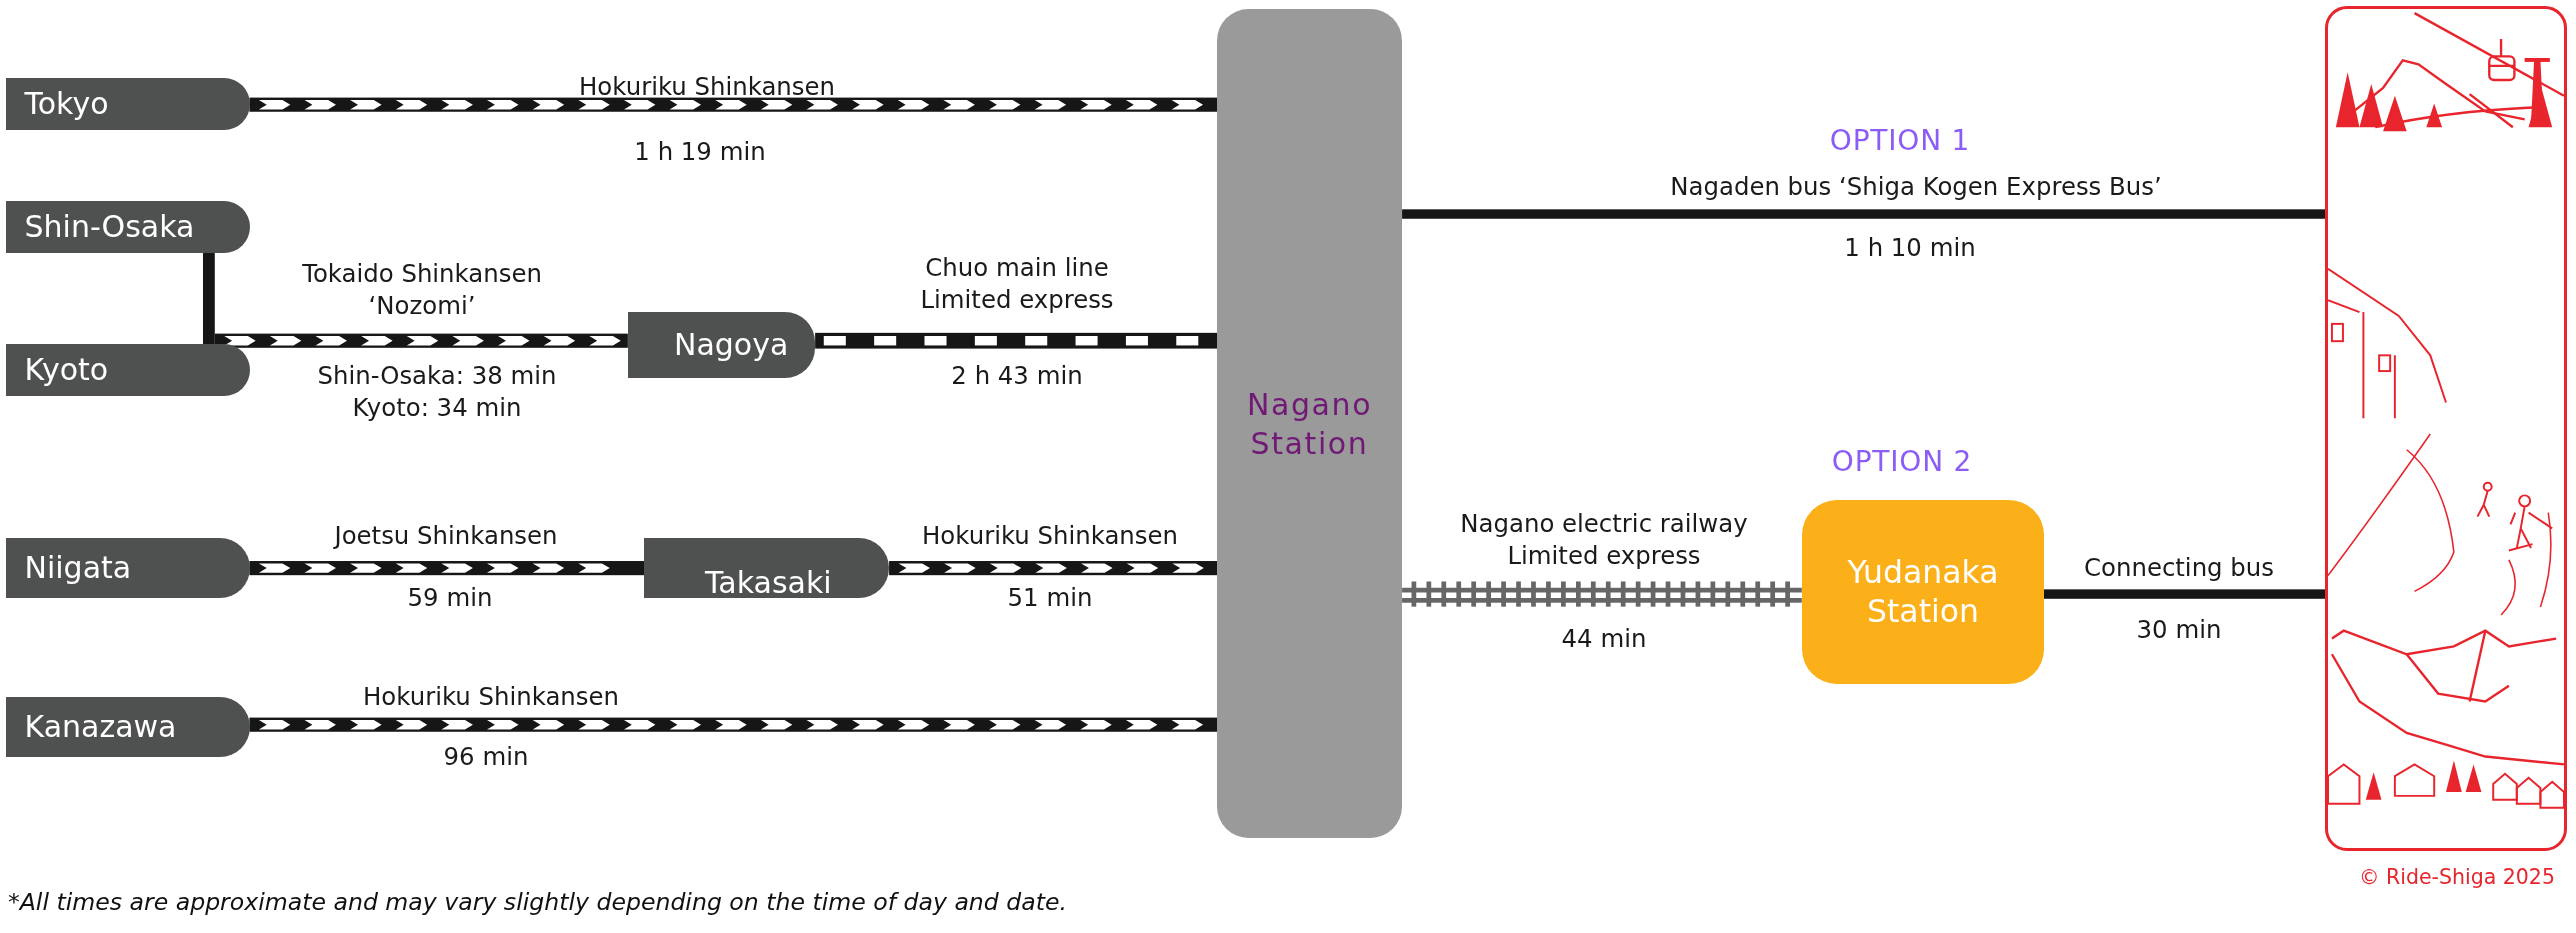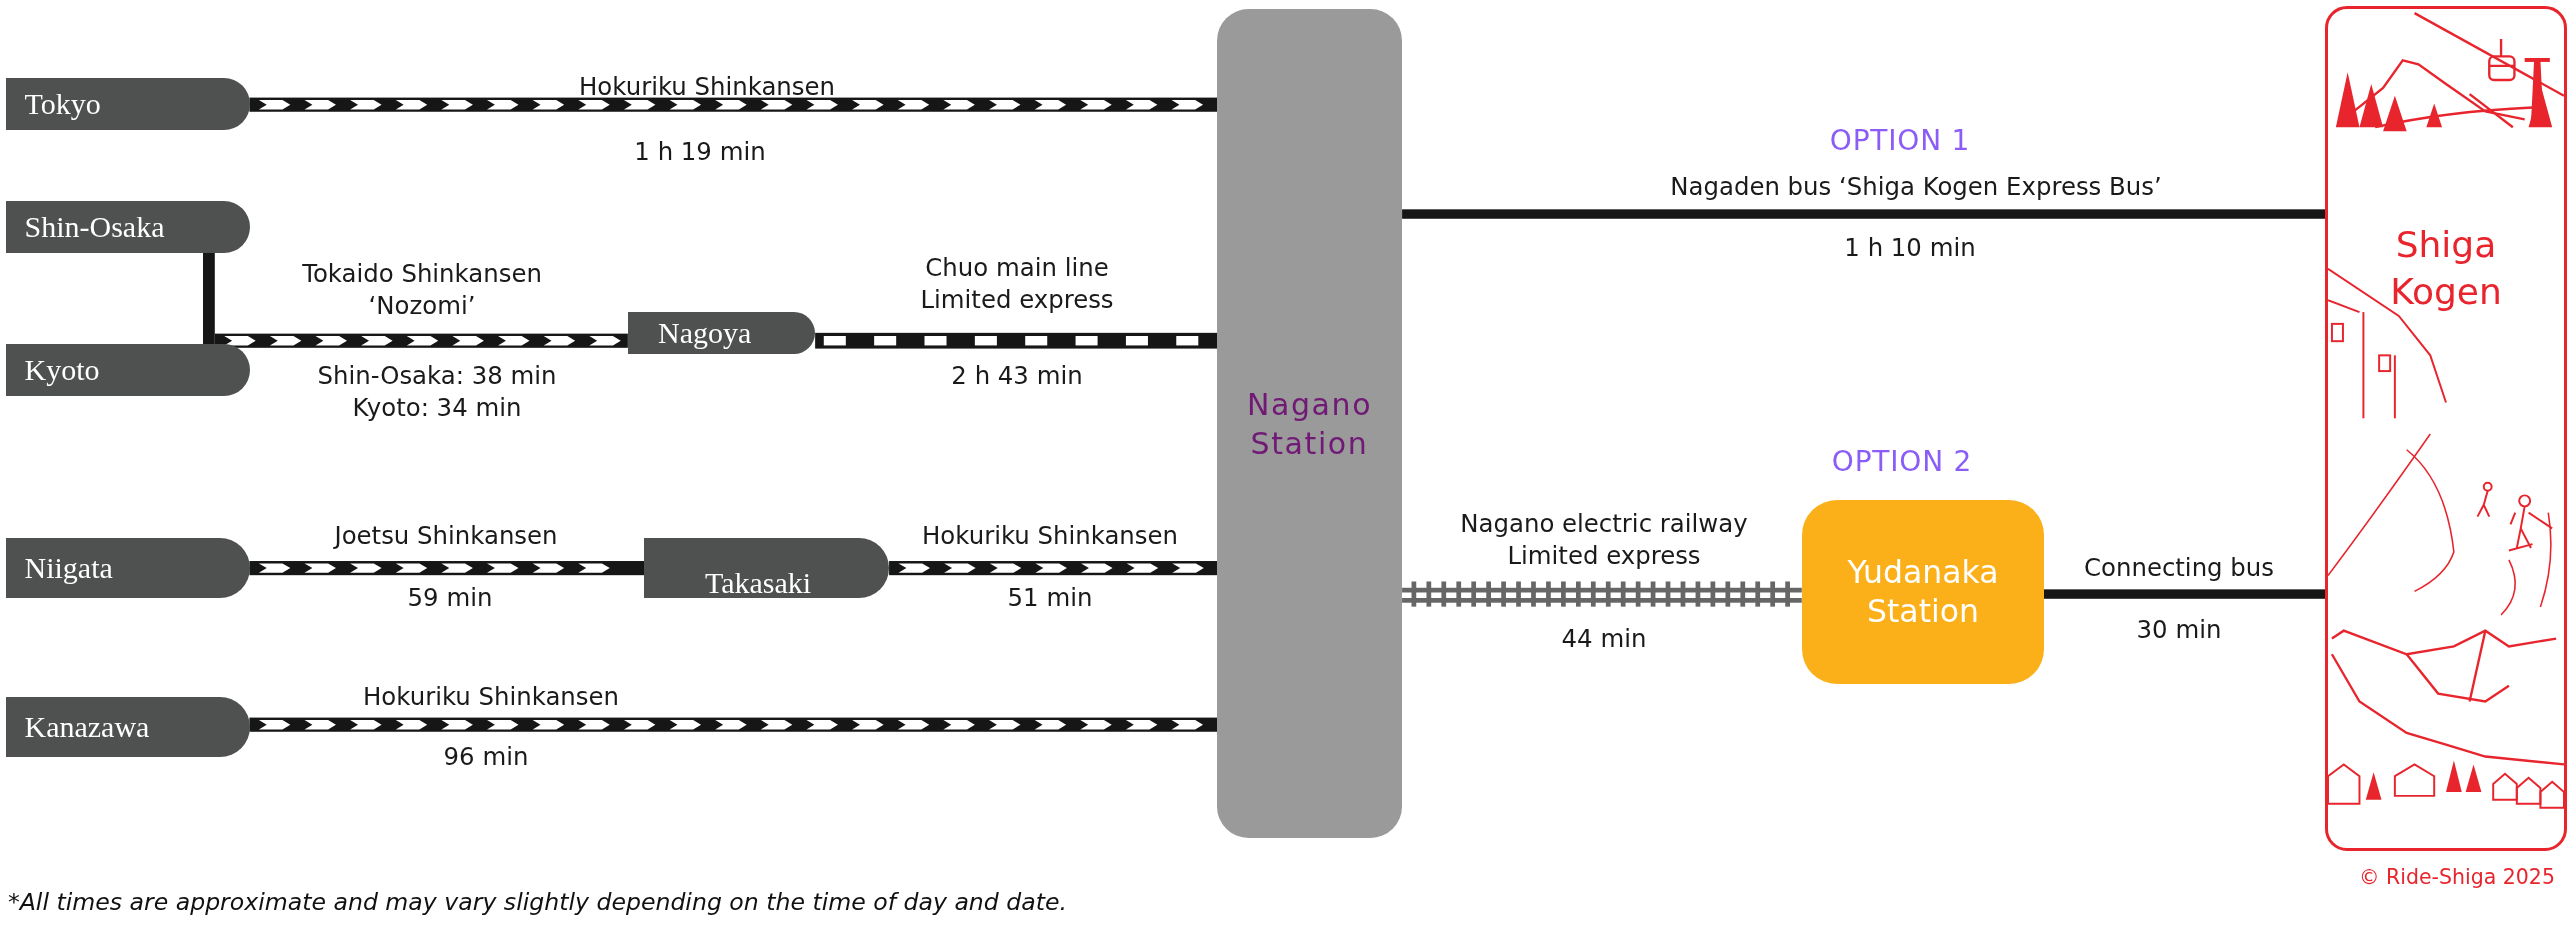--- a/index.html
+++ b/index.html
@@ -2,21 +2,21 @@
 <html style="font-size:12.6px"><head>
 <meta charset="utf-8">
 <style>
   html, body { margin:0; padding:0; background:#ffffff; }
   body { width:2576px; height:934px; position:relative; overflow:hidden;
          font-family:"DejaVu Sans", "Liberation Sans", sans-serif; color:#1a1a1a; }
   .abs { position:absolute; }
   .station {
     position:absolute; background:#4f5150; color:#ffffff;
     border-radius:0 30px 30px 0; font-size:30px; line-height:1;
-    display:flex; align-items:center; box-sizing:border-box; padding-left:19px;font-family:Liberation Serif, serif;
+    display:flex; align-items:center; box-sizing:border-box; padding-left:19px;
   }
   .hub-label { text-align:center; color:#701a75; font-size:30px; line-height:39px; letter-spacing:1.6px; }
   .lbl { position:absolute; text-align:center; font-size:24.4px; line-height:31.5px; color:#1a1a1a; white-space:nowrap; transform:translateX(-50%); }
   .opt { position:absolute; font-size:28px; color:#8b5cf6; transform:translateX(-50%); letter-spacing:0.8px; }
   svg.track { position:absolute; overflow:visible; }
   .note { position:absolute; left:7.9px; top:888px; font-size:23.6px; font-style:italic; color:#111; }
   .copy { position:absolute; left:2359px; top:865px; font-size:20.5px; color:#e8242c; }
 </style>
 </head>
 <body>
@@ -158,21 +158,21 @@
 <div class="station" style="left:5.5px;top:344px;width:244px;height:52px;">
   <span>Kyoto</span>
 </div>
 <div class="station" style="left:5.5px;top:538px;width:244px;height:60px;">
   <span>Niigata</span>
 </div>
 <div class="station" style="left:5.5px;top:697px;width:244px;height:60px;">
   <span>Kanazawa</span>
 </div>
 
-<div class="station" style="left:628px;top:312px;width:187px;height:42px;padding-left:30px;">
+<div class="station" style="left:628px;top:312px;width:187px;height:66px;padding-left:46px;">
   <span>Nagoya</span>
 </div>
 <div class="station" style="left:644px;top:538px;width:245px;height:60px;padding-left:61px;align-items:flex-end;">
   <span>Takasaki</span>
 </div>
 
 <div class="abs" style="left:1217px;top:9.4px;width:185px;height:829px;background:#9a9a9a;border-radius:31.5px;display:flex;flex-direction:column;align-items:center;justify-content:center;">
   <div class="hub-label">Nagano</div>
   <div class="hub-label">Station</div>
 </div>
@@ -283,21 +283,17 @@
       <path d="M240 990 L255 977 L270 990 L270 1010 L240 1010 Z"></path>
       <path d="M270 995 L285 982 L300 995 L300 1015 L270 1015 Z"></path>
       <path d="M0 975 L20 960 L40 975 L40 1010 L0 1010 Z"></path>
     </g>
     <g fill="#e8242c">
       <polygon points="48,1005 58,970 68,1005"></polygon>
       <polygon points="150,995 160,955 170,995"></polygon>
       <polygon points="175,995 185,960 195,995"></polygon>
     </g>
   </svg>
-  <div class="abs" style="left:0;top:212px;width:236px;text-align:center;color:#e8242c;font-size:36px;line-height:47px;">
-    <div>Shiga</div>
-    <div>Kogen</div>
-  </div>
 </div>
 
 <div class="note">*All times are approximate and may vary slightly depending on the time of day and date.</div>
 <div class="copy">© Ride-Shiga 2025</div>
 
 
 </body></html>

